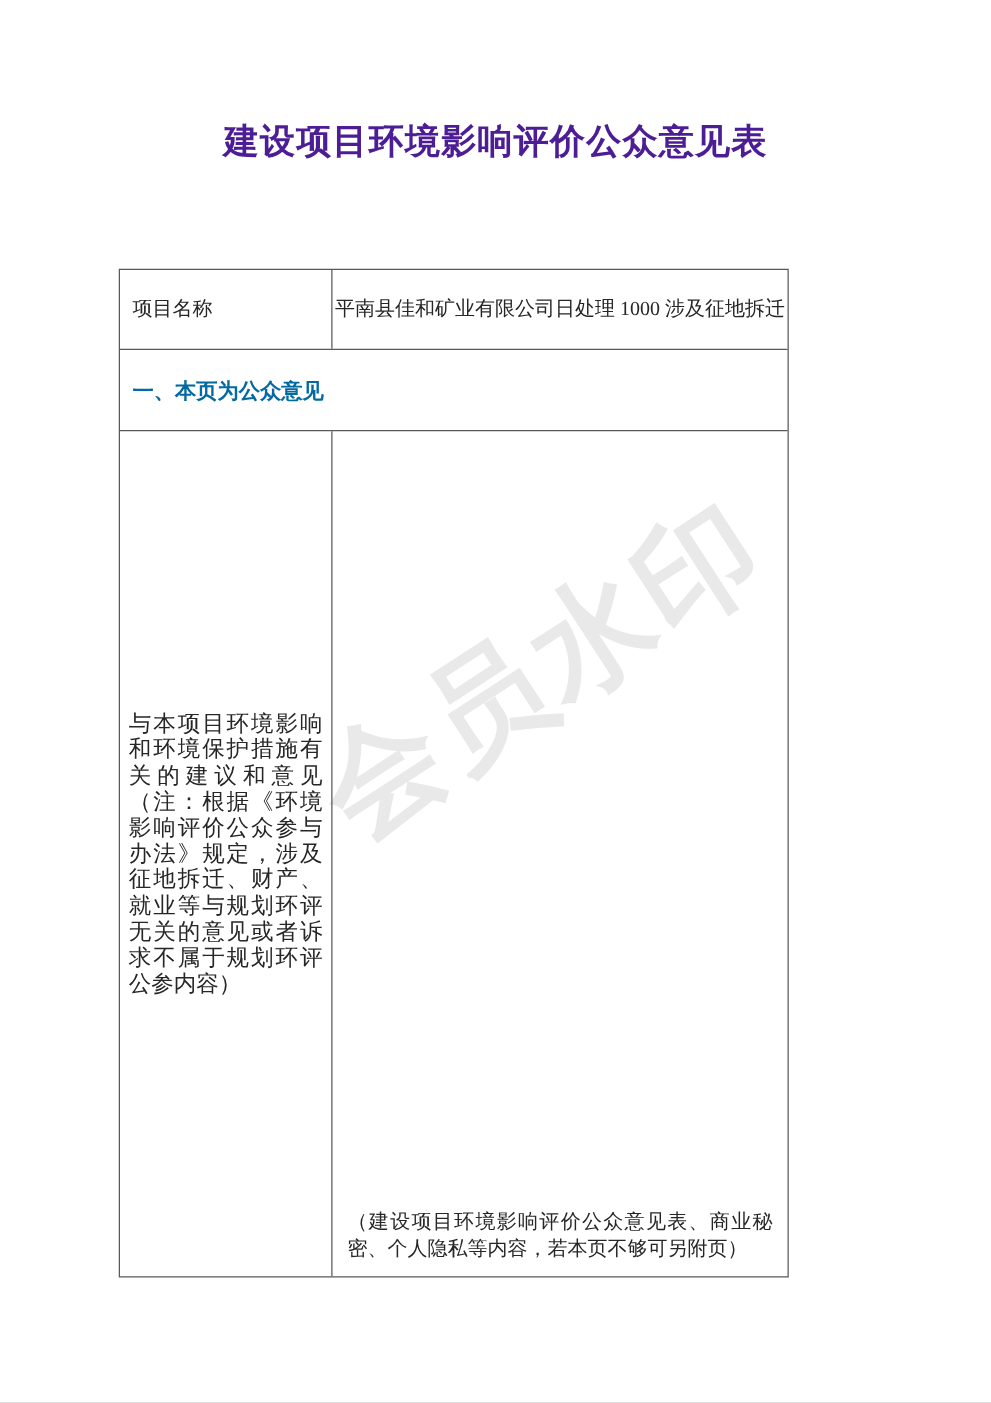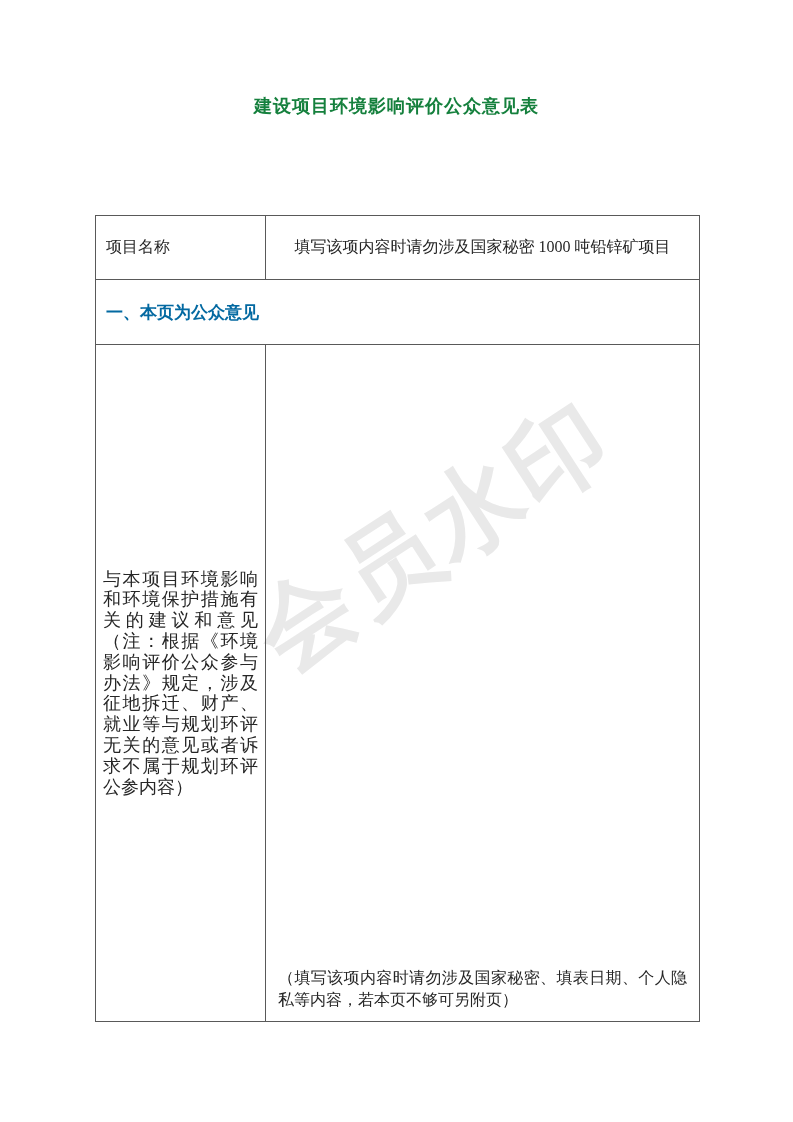--- a/index.html
+++ b/index.html
@@ -26,24 +26,24 @@
     z-index:0;
     user-select:none;
   }
   .content{position:absolute;inset:0;z-index:1;}
   .title{
     position:absolute;
     top:94px;left:0;width:100%;
     margin:0;
     text-align:center;
     font-family:"Liberation Sans", sans-serif;
-    font-size:18px;
+    font-size:28px;
     font-weight:700;
     letter-spacing:1px;
-    color:#15803d;
+    color:#4c1d95;
   }
   .date-line{
     position:absolute;
     top:166px;left:95px;
     font-family:"Liberation Sans", sans-serif;
     font-size:17px;
     font-weight:700;
     color:#1a1a1a;
     display:flex;
     align-items:flex-end;
@@ -56,21 +56,21 @@
     font-weight:700;
   }
   .date-blank .unit{display:inline-block;text-align:right;}
   .unit-year{width:62px;}
   .unit-month{width:66px;}
   .unit-day{width:66px;}
 
   .tbl{
     position:absolute;
     left:95px;top:215px;
-    width:605px;
+    width:536px;
     border:1px solid #595959;
     box-sizing:border-box;
     background:transparent;
   }
   .row{display:flex;box-sizing:border-box;}
   .row-project{height:64px;border-bottom:1px solid #595959;}
   .row-section{height:65px;border-bottom:1px solid #595959;}
   .row-opinion{height:676px;}
   .cell{box-sizing:border-box;}
   .cell-left{
@@ -139,35 +139,35 @@
     <h1 class="title">建设项目环境影响评价公众意见表</h1>
 
 
     <div class="tbl">
 
       <div class="row row-project">
         <div class="cell cell-left">
           <span class="project-label">项目名称</span>
         </div>
         <div class="cell cell-right project-value-cell">
-          <span class="project-value">填写该项内容时请勿涉及国家秘密 1000 吨铅锌矿项目</span>
+          <span class="project-value">平南县佳和矿业有限公司日处理 1000 涉及征地拆迁</span>
         </div>
       </div>
 
       <div class="row row-section">
         <div class="cell section-cell">
           <span class="section-header">一、本页为公众意见</span>
         </div>
       </div>
 
       <div class="row row-opinion">
         <div class="cell cell-left opinion-left">
           <span class="opinion-label">与本项目环境影响和环境保护措施有关的建议和意见（注：根据《环境影响评价公众参与办法》规定，涉及征地拆迁、财产、就业等与规划环评无关的意见或者诉求不属于规划环评公参内容）</span>
         </div>
         <div class="cell cell-right opinion-right">
           <div class="opinion-input"></div>
-          <div class="opinion-note">（填写该项内容时请勿涉及国家秘密、填表日期、个人隐私等内容，若本页不够可另附页）</div>
+          <div class="opinion-note">（建设项目环境影响评价公众意见表、商业秘密、个人隐私等内容，若本页不够可另附页）</div>
         </div>
       </div>
 
     </div>
   </div>
 </div>
 
 </body></html>

